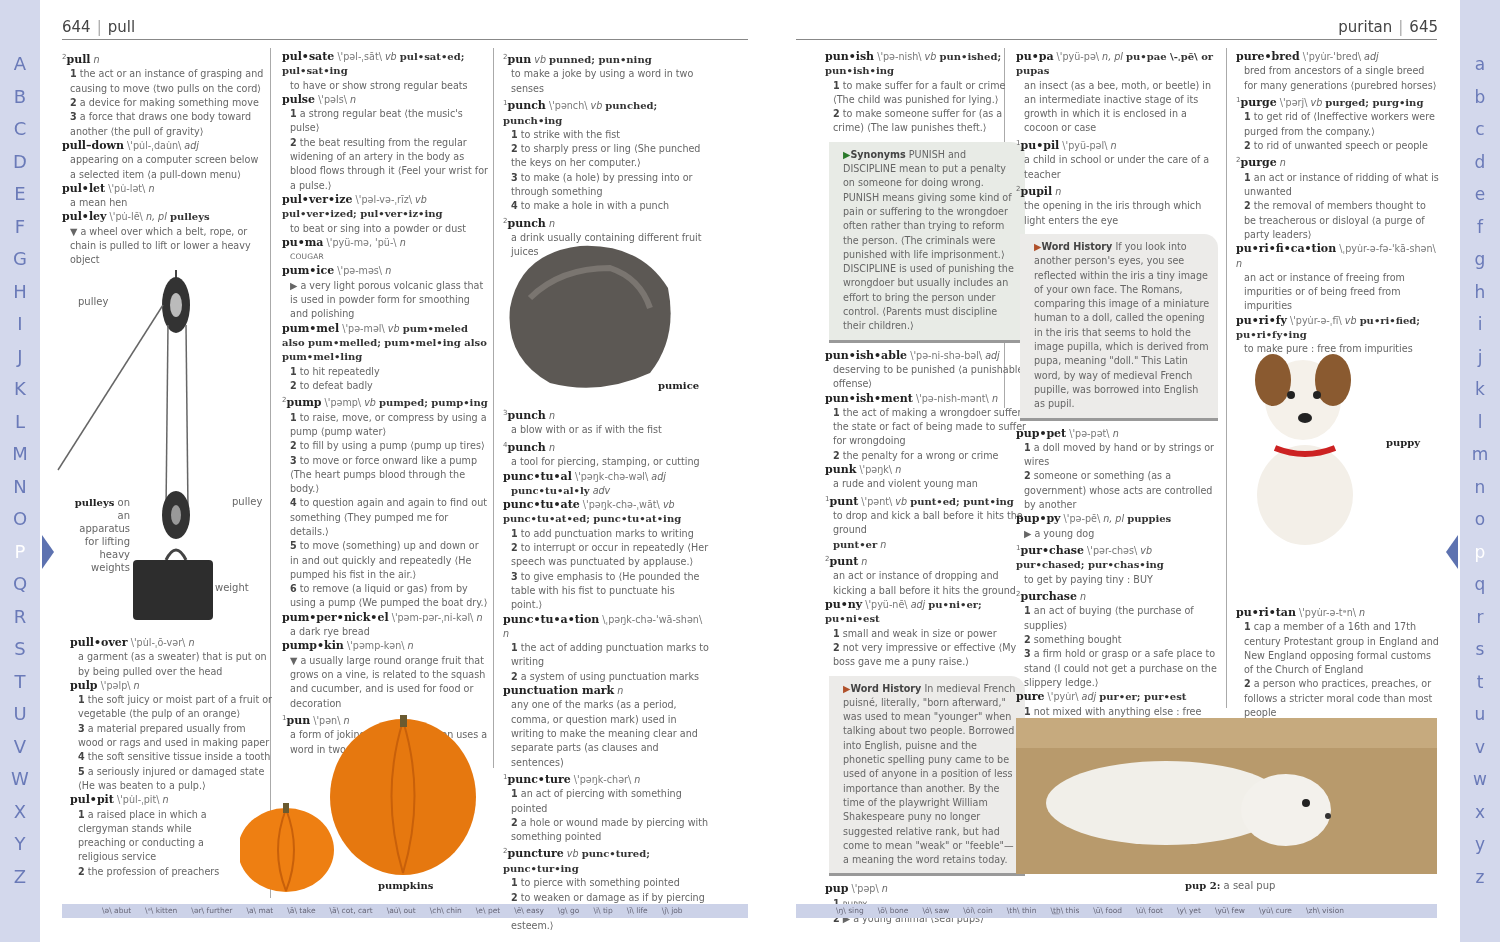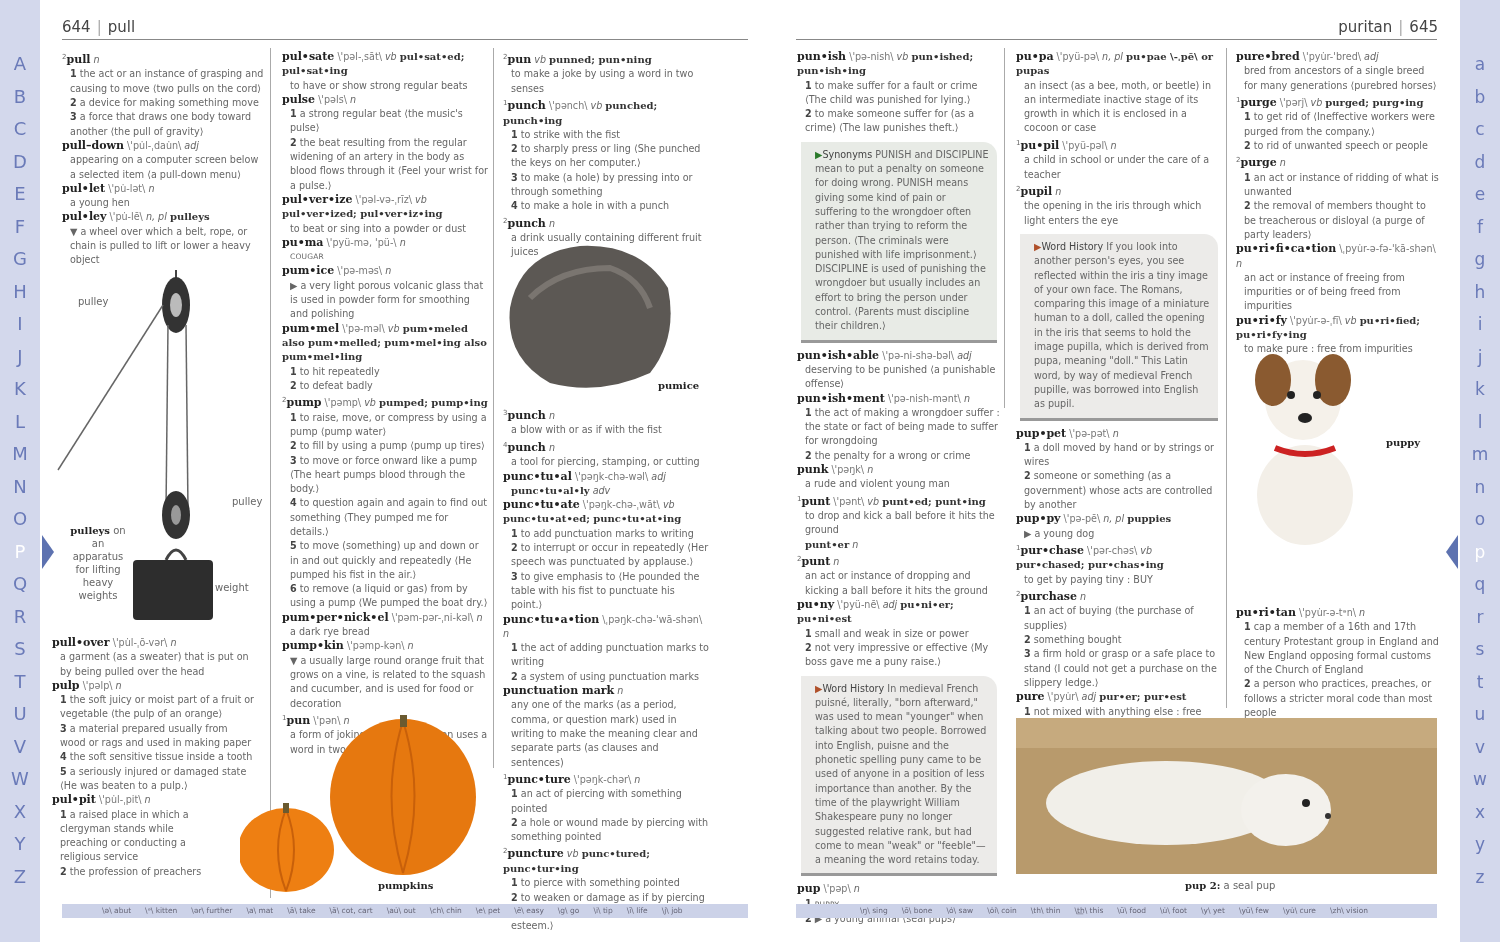--- a/index.html
+++ b/index.html
@@ -24,30 +24,30 @@
 .col .hw{font-family:"DejaVu Serif",serif;font-weight:bold;color:#222;font-size:11px}
 .col .pr{color:#777}
 .col .fl{font-style:italic;color:#666}
 .col .inf{font-family:"DejaVu Serif",serif;font-weight:bold;color:#333;font-size:10px}
 .col .d{padding-left:8px}
 .col sup{font-size:7px}
 .col .n{font-weight:bold;color:#444}
 .vline{position:absolute;top:48px;width:1px;background:#aaa}
 .box{background:#e8ebe6;border-radius:0 14px 0 0;padding:6px 6px 6px 14px;border-bottom:3px solid #999;margin:6px 4px 6px 4px;color:#666;line-height:14.3px}
 .box.wh{background:#ecebe9}
-.box .bt{font-weight:normal;color:#444}
+.box .bt{font-weight:bold;color:#444}
 .box .tri{color:#2a7a2a}
 .box.wh .tri{color:#b0502a}
 .sc{font-size:7.5px;letter-spacing:.2px}
 .caption{position:absolute;font-size:10px;color:#666;line-height:13px}
 .caption b{font-family:"DejaVu Serif",serif;color:#222}
 .img{position:absolute}
 .pron-bar{position:absolute;top:904px;height:14px;background:#ccd2e8;font-size:7.5px;color:#667;line-height:14px;white-space:nowrap}
 .pron-bar.left{left:62px;width:686px;padding-left:40px}
-.pron-bar.right{left:796px;width:641px;padding-left:64px}
+.pron-bar.right{left:796px;width:641px;padding-left:40px}
 .pron-bar span{margin-right:14px}
 </style>
 </head>
 <body>
 
 <div class="tabs left" id="tabsL">
     <div class="tab" style="top: 48px;"><span>A</span></div>
     <div class="tab" style="top: 80.5px;"><span>B</span></div>
     <div class="tab" style="top: 113px;"><span>C</span></div>
     <div class="tab" style="top: 145.5px;"><span>D</span></div>
@@ -119,43 +119,43 @@
 
 <div class="col" style="left:62px;width:204px">
   <div><sup>2</sup><span class="hw">pull</span> <span class="fl">n</span>
     <div class="d"><span class="n">1</span> <span>the act or an instance of grasping and causing to move ⟨two pulls on the cord⟩</span></div>
     <div class="d"><span class="n">2</span> <span>a device for making something move</span></div>
     <div class="d"><span class="n">3</span> <span>a force that draws one body toward another ⟨the pull of gravity⟩</span></div>
   </div>
   <div><span class="hw">pull–down</span> <span class="pr">\'pu̇l-ˌdau̇n\</span> <span class="fl">adj</span>
     <div class="d">appearing on a computer screen below a selected item ⟨a pull-down menu⟩</div></div>
   <div><span class="hw">pul•let</span> <span class="pr">\'pu̇-lət\</span> <span class="fl">n</span>
-    <div class="d">a young hen</div></div>
+    <div class="d">a mean hen</div></div>
   <div><span class="hw">pul•ley</span> <span class="pr">\'pu̇-lē\</span> <span class="fl">n, pl</span> <span class="inf">pulleys</span>
     <div class="d">▼ a wheel over which a belt, rope, or chain is pulled to lift or lower a heavy object</div></div>
 </div>
 
 <svg class="img" style="left:48px;top:270px" width="190" height="360">
   <line x1="128" y1="10" x2="128" y2="0" stroke="#444" stroke-width="2"></line>
   <ellipse cx="128" cy="35" rx="14" ry="28" fill="#333"></ellipse>
   <ellipse cx="128" cy="35" rx="6" ry="12" fill="#bbb"></ellipse>
   <line x1="115" y1="35" x2="10" y2="200" stroke="#666" stroke-width="1.5"></line>
   <line x1="120" y1="55" x2="118" y2="240" stroke="#666" stroke-width="1.5"></line>
   <line x1="138" y1="55" x2="140" y2="240" stroke="#666" stroke-width="1.5"></line>
   <ellipse cx="128" cy="245" rx="14" ry="24" fill="#333"></ellipse>
   <ellipse cx="128" cy="245" rx="5" ry="10" fill="#999"></ellipse>
   <path d="M118 290 Q128 270 138 290" fill="none" stroke="#444" stroke-width="3"></path>
   <rect x="85" y="290" width="80" height="60" rx="4" fill="#2d2d2d"></rect>
 </svg>
 <div class="caption" style="left:78px;top:295px">pulley</div>
 <div class="caption" style="left:232px;top:495px">pulley</div>
 <div class="caption" style="left:215px;top:581px">weight</div>
-<div class="caption" style="left:66px;top:524px;width:64px;text-align:center"><b>pulleys</b> <span>on an apparatus for lifting heavy weights</span></div>
-
-<div class="col" style="left:52px;top:636px;width:204px">
+<div class="caption" style="left:66px;top:496px;width:64px;text-align:right"><b>pulleys</b> <span>on an apparatus for lifting heavy weights</span></div>
+
+<div class="col" style="left:70px;top:636px;width:204px">
   <div><span class="hw">pull•over</span> <span class="pr">\'pu̇l-ˌō-vər\</span> <span class="fl">n</span>
     <div class="d">a garment (as a sweater) that is put on by being pulled over the head</div></div>
   <div><span class="hw">pulp</span> <span class="pr">\'pəlp\</span> <span class="fl">n</span>
     <div class="d"><span class="n">1</span> <span>the soft juicy or moist part of a fruit or vegetable ⟨the pulp of an orange⟩</span></div>
     <div class="d"><span class="n">3</span> <span>a material prepared usually from wood or rags and used in making paper</span></div>
     <div class="d"><span class="n">4</span> <span>the soft sensitive tissue inside a tooth</span></div>
     <div class="d"><span class="n">5</span> <span>a seriously injured or damaged state ⟨He was beaten to a pulp.⟩</span></div>
   </div>
   <div><span class="hw">pul•pit</span> <span class="pr">\'pu̇l-ˌpit\</span> <span class="fl">n</span>
     <div class="d" style="width:150px"><span class="n">1</span> <span>a raised place in which a clergyman stands while preaching or conducting a religious service</span></div>
@@ -239,21 +239,21 @@
     <div class="d">any one of the marks (as a period, comma, or question mark) used in writing to make the meaning clear and separate parts (as clauses and sentences)</div></div>
   <div><sup>1</sup><span class="hw">punc•ture</span> <span class="pr">\'pəŋk-chər\</span> <span class="fl">n</span>
     <div class="d"><span class="n">1</span> <span>an act of piercing with something pointed</span></div>
     <div class="d"><span class="n">2</span> <span>a hole or wound made by piercing with something pointed</span></div></div>
   <div><sup>2</sup><span class="hw">puncture</span> <span class="fl">vb</span> <span class="inf">punc•tured; punc•tur•ing</span>
     <div class="d"><span class="n">1</span> <span>to pierce with something pointed</span></div>
     <div class="d"><span class="n">2</span> <span>to weaken or damage as if by piercing a hole in ⟨Failure punctured my self-esteem.⟩</span></div></div>
 
 </div>
 
-<div class="col" style="left:797px;width:204px">
+<div class="col" style="left:825px;width:204px">
   <div><span class="hw">pun•ish</span> <span class="pr">\'pə-nish\</span> <span class="fl">vb</span> <span class="inf">pun•ished; pun•ish•ing</span>
     <div class="d"><span class="n">1</span> <span>to make suffer for a fault or crime ⟨The child was punished for lying.⟩</span></div>
     <div class="d"><span class="n">2</span> <span>to make someone suffer for (as a crime) ⟨The law punishes theft.⟩</span></div></div>
   <div class="box"><span class="tri">▶</span><span class="bt">Synonyms</span> <span>PUNISH and DISCIPLINE mean to put a penalty on someone for doing wrong. PUNISH means giving some kind of pain or suffering to the wrongdoer often rather than trying to reform the person. ⟨The criminals were punished with life imprisonment.⟩ DISCIPLINE is used of punishing the wrongdoer but usually includes an effort to bring the person under control. ⟨Parents must discipline their children.⟩</span></div>
   <div><span class="hw">pun•ish•able</span> <span class="pr">\'pə-ni-shə-bəl\</span> <span class="fl">adj</span>
     <div class="d">deserving to be punished ⟨a punishable offense⟩</div></div>
   <div><span class="hw">pun•ish•ment</span> <span class="pr">\'pə-nish-mənt\</span> <span class="fl">n</span>
     <div class="d"><span class="n">1</span> <span>the act of making a wrongdoer suffer : the state or fact of being made to suffer for wrongdoing</span></div>
     <div class="d"><span class="n">2</span> <span>the penalty for a wrong or crime</span></div></div>
   <div><span class="hw">punk</span> <span class="pr">\'pəŋk\</span> <span class="fl">n</span>

